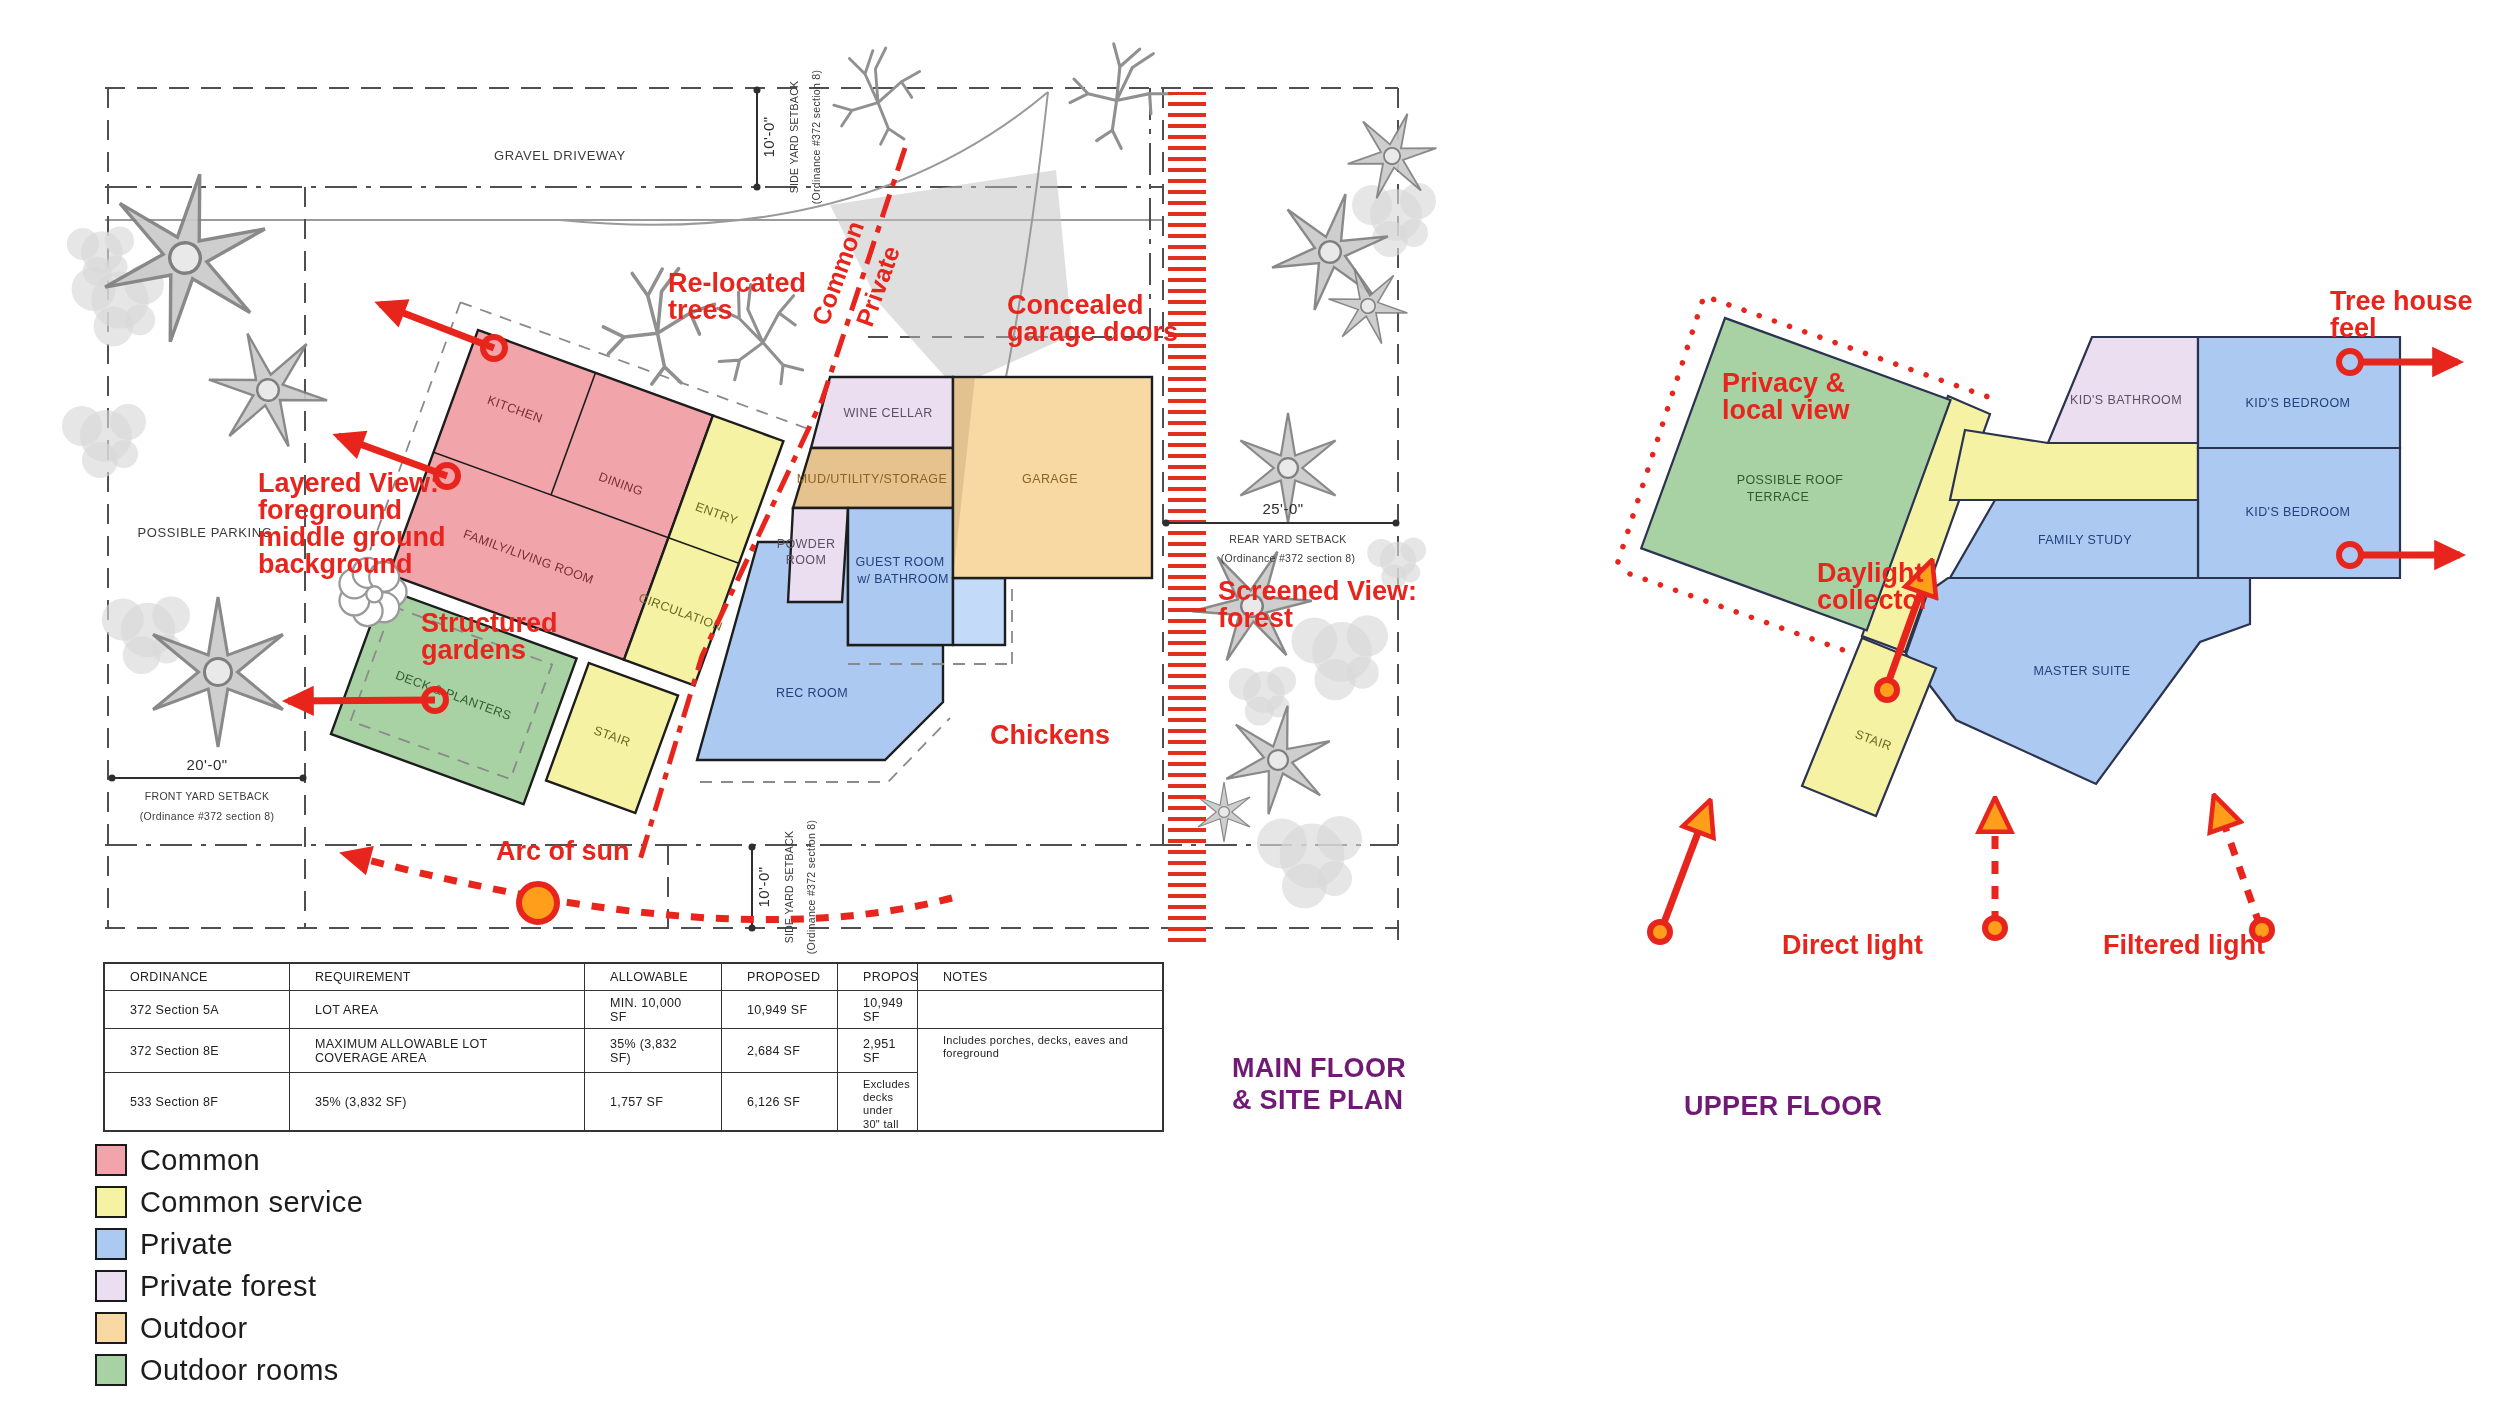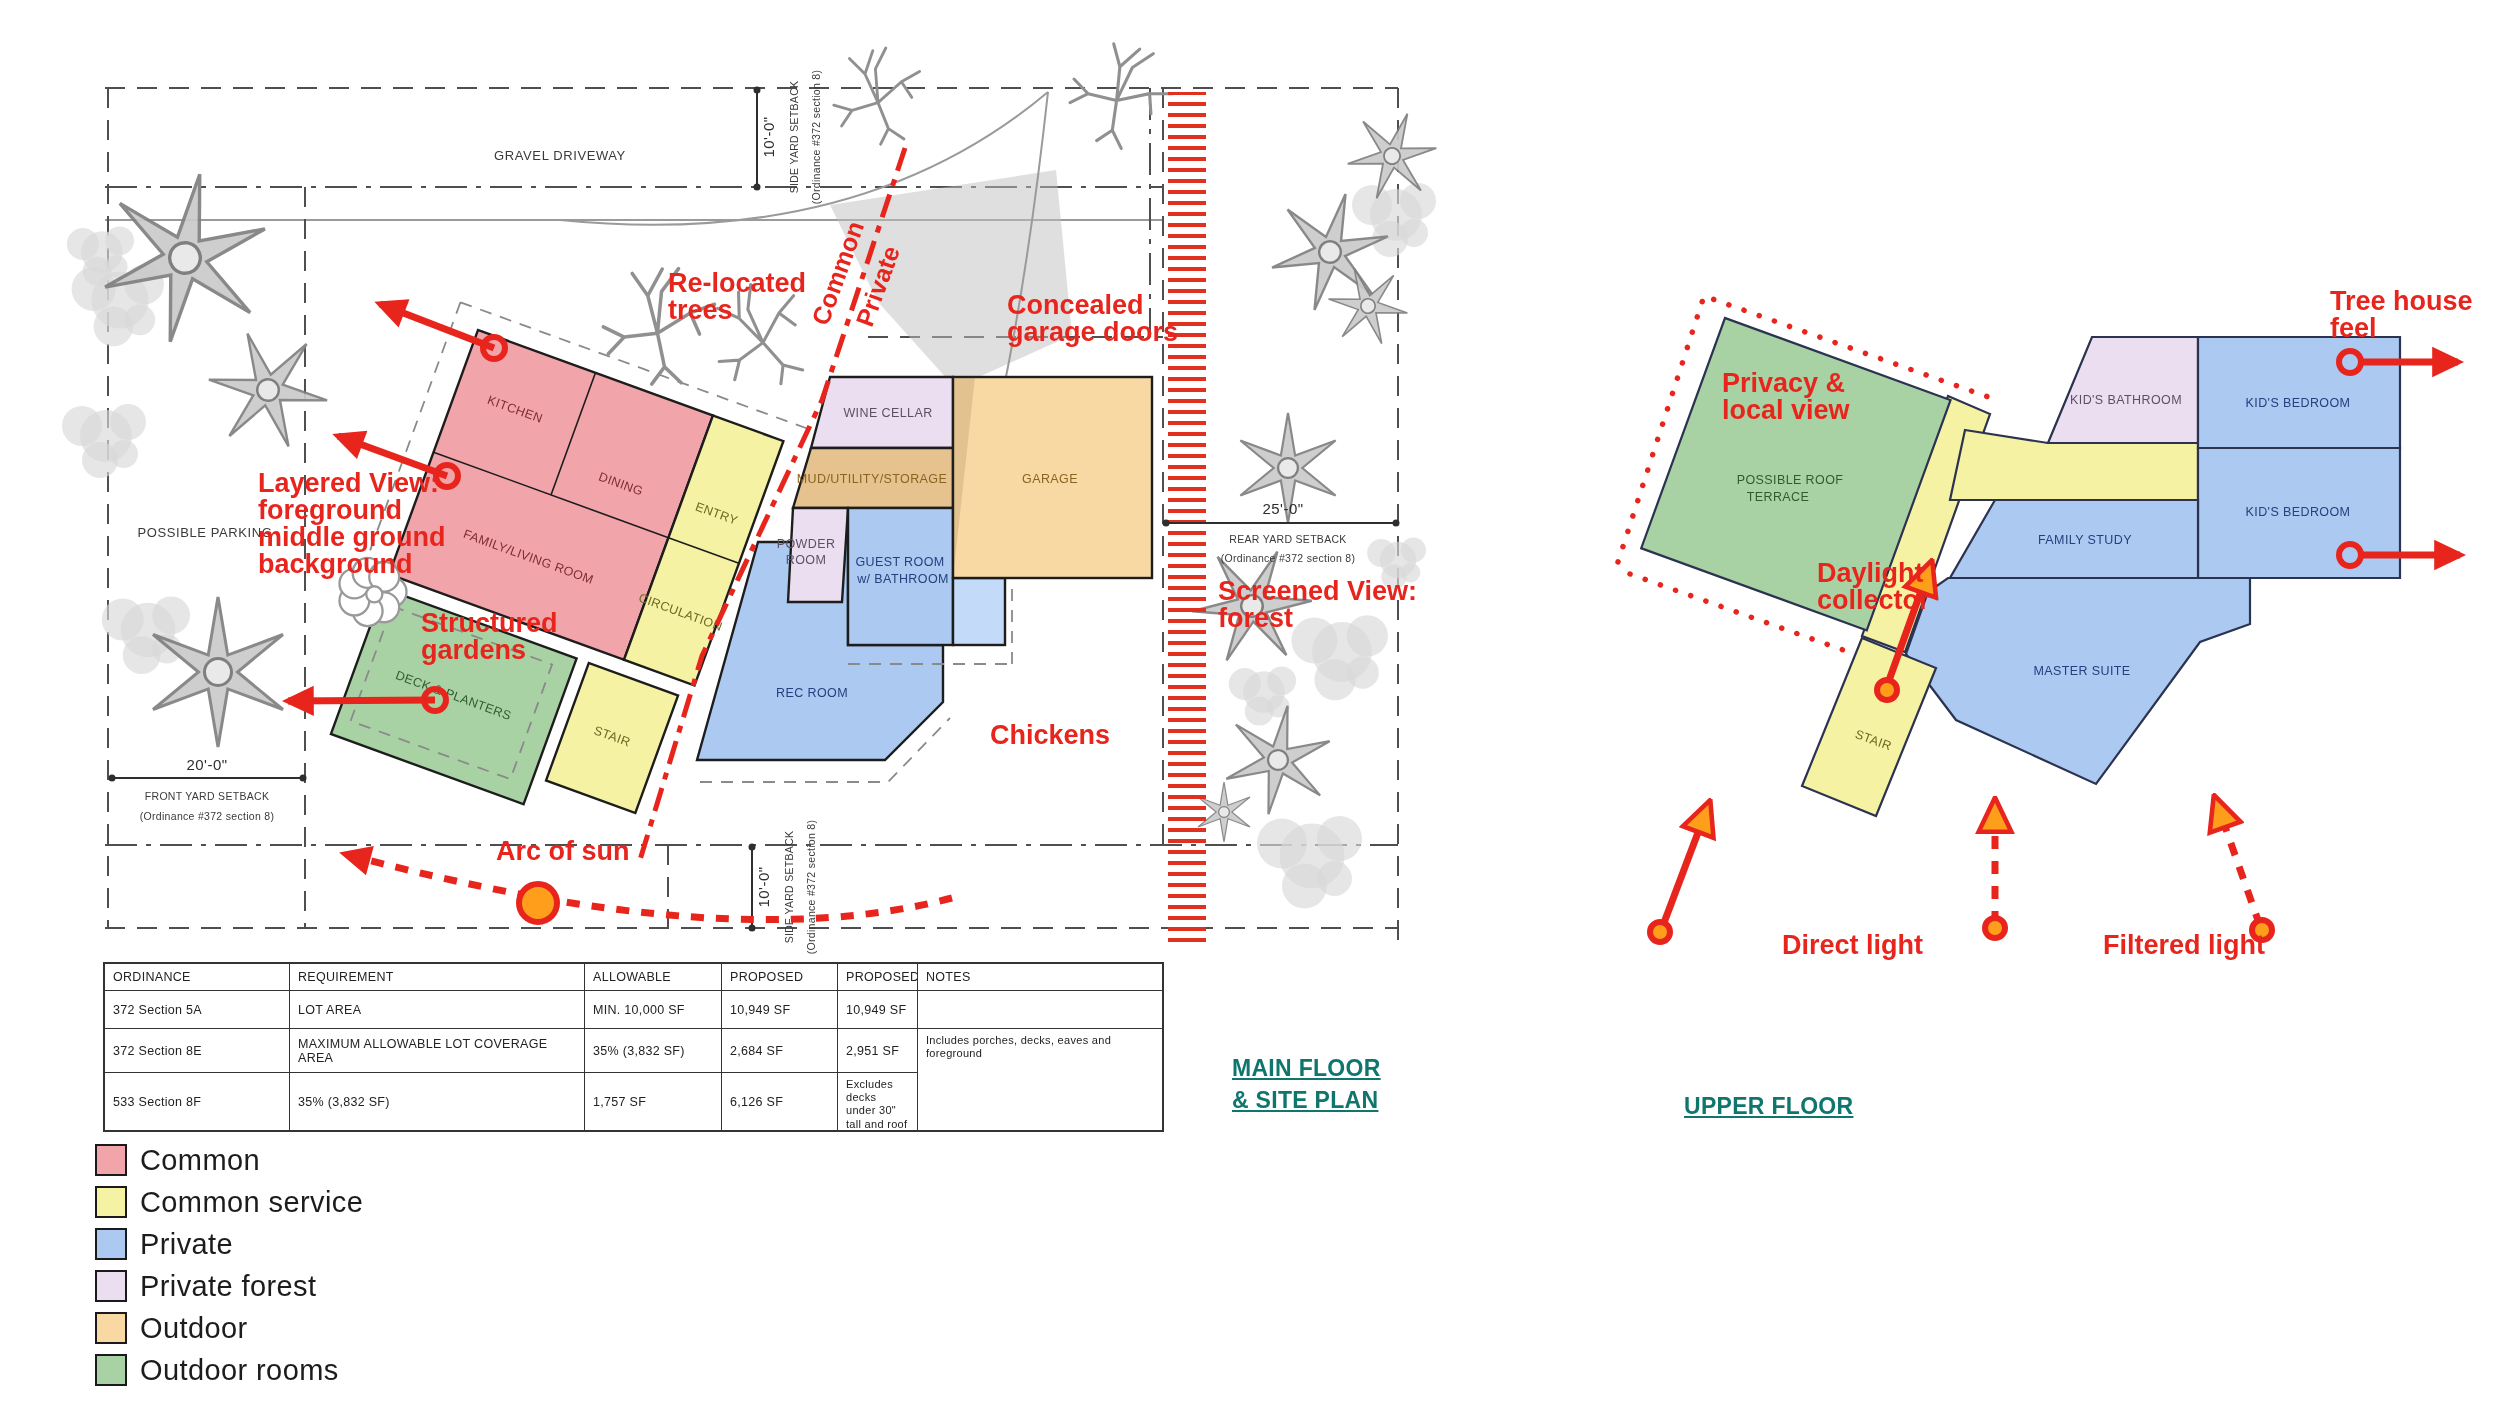--- a/index.html
+++ b/index.html
@@ -49,34 +49,34 @@
   .blob {fill:#D9D9D9;opacity:.65;}
   .btree{stroke:#909090;stroke-width:2.2;fill:none;stroke-linecap:round;}
   .flower{fill:#ffffff;stroke:#999;stroke-width:2;}
 
   
   .tbl{position:absolute;left:103px;top:962px;display:grid;
        grid-template-columns:185px 295px 137px 116px 80px 244px;
        grid-template-rows:27px 38px 44px 57px;
        border:2px solid #333;background:#fff;box-sizing:border-box;}
   .tbl .c{border-right:1.5px solid #333;border-bottom:1.5px solid #333;
-          padding:2px 8px;display:flex;align-items:center;
+          padding:2px 25px;display:flex;align-items:center;
           font-size:12.5px;color:#222;letter-spacing:.3px;overflow:hidden;}
   .tbl .c:nth-child(6n){border-right:none;}
   .tbl .c:nth-last-child(-n+6){border-bottom:none;}
   .tbl .n{font-size:11px;line-height:1.2;align-items:flex-start;padding-top:5px;}
 
   
   .legend{position:absolute;left:95px;top:1139px;}
   .litem{display:flex;align-items:center;height:42px;}
   .sw{width:32px;height:32px;border:2.5px solid #1a1a1a;margin-right:13px;box-sizing:border-box;}
   .llab{font-size:29px;color:#1c1c1c;letter-spacing:.4px;}
 
   
-  .ptitle{position:absolute;font-weight:700;font-size:23px;line-height:32px;color:#0f766e;letter-spacing:.3px;text-decoration:underline;}
+  .ptitle{position:absolute;font-weight:700;font-size:27px;line-height:32px;color:#701a75;letter-spacing:.3px;}
   .t-main{left:1232px;top:1052px;}
   .t-upper{left:1684px;top:1090px;}
 </style>
 </head>
 <body>
 
 <div id="stage">
 
 <svg id="plansvg" width="2500" height="1417" viewBox="0 0 2500 1417">
   <defs>

